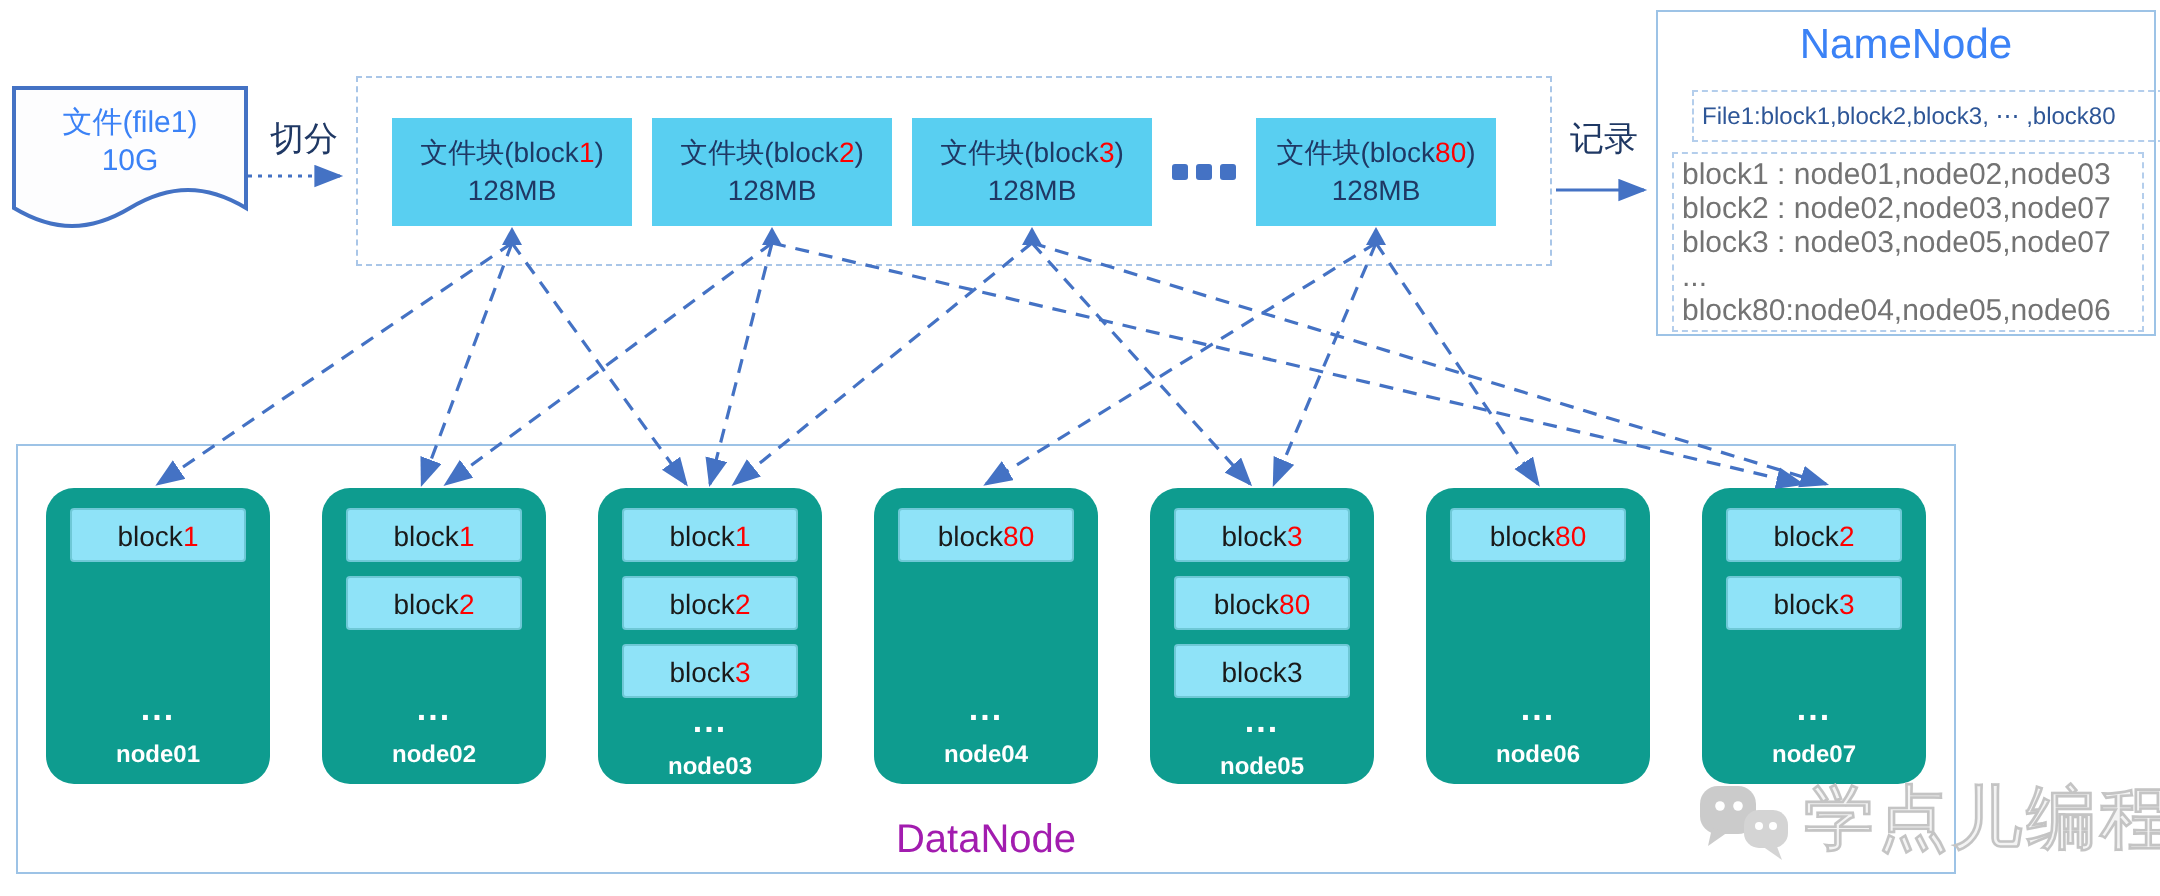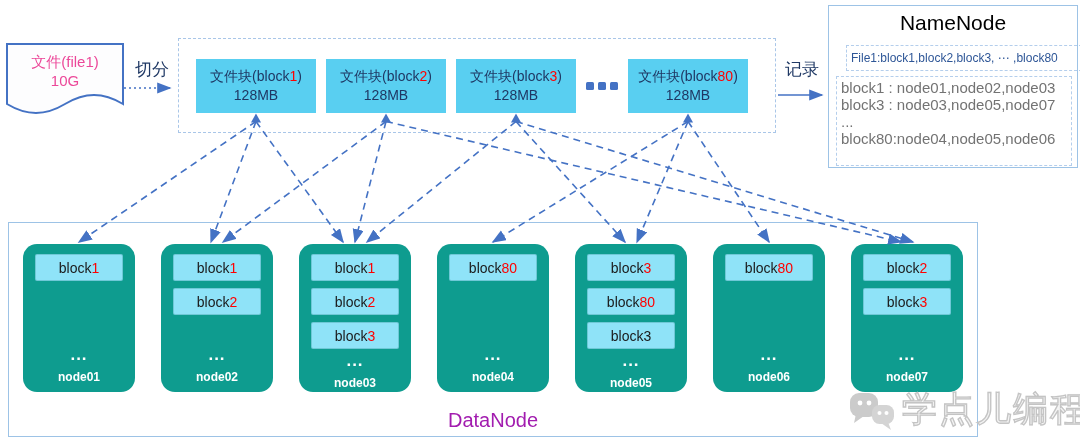--- a/index.html
+++ b/index.html
@@ -3,21 +3,21 @@
 <meta charset="utf-8">
 <style>
   * { margin:0; padding:0; box-sizing:border-box; }
   html,body { background:#fff; }
   body { font-family:"Liberation Sans", sans-serif; }
   .canvas { position:relative; width:1080px; height:448px; background:#ffffff; overflow:hidden; }
 
   
   .file-shape { position:absolute; left:5px; top:42px; width:120px; height:85px; }
   .file-text { position:absolute; left:5px; top:52px; width:120px; text-align:center;
-               color:#ec4899; font-size:15px; line-height:19px; }
+               color:#3b82f6; font-size:15px; line-height:19px; }
 
   
   .split-label { position:absolute; left:126px; top:58px; width:52px; text-align:center;
                  color:#1F3864; font-size:17px; }
   .record-label { position:absolute; left:776px; top:58px; width:52px; text-align:center;
                   color:#1F3864; font-size:17px; }
 
   
   .blocks-container { position:absolute; left:178px; top:38px; width:598px; height:95px;
                       border:1px dashed #A9C6E8; background:transparent;
@@ -26,21 +26,21 @@
             display:flex; flex-direction:column; align-items:center; justify-content:center;
             font-size:14px; line-height:19px; flex:0 0 auto; margin-right:10px; }
   .fblock .num { color:#FF0000; }
   .blocks-ellipsis { width:32px; flex:0 0 auto; display:flex; justify-content:space-between;
                      margin:0 10px 0 0; }
   .blocks-ellipsis .sq { width:8px; height:8px; background:#4472C4; border-radius:1.5px; display:block; }
 
   
   .namenode { position:absolute; left:828px; top:5px; width:250px; height:163px;
               border:1px solid #9DC3E6; background:#fff; }
-  .nn-title { text-align:center; color:#000000; font-size:21px; margin-top:5px; }
+  .nn-title { text-align:center; color:#3b82f6; font-size:21px; margin-top:5px; }
   .nn-filebox { position:absolute; left:7px; top:39px; width:236px; height:26px;
                 border:1px dashed #B4CEEC; color:#2E5697; font-size:12px;
                 display:flex; align-items:center; padding-left:4px; white-space:nowrap;margin-left:10px; }
   .nn-mapbox { position:absolute; left:7px; top:70px; width:236px; height:90px;
                border:1px dashed #B4CEEC; color:#737373; font-size:15px;
                padding:2px 0 0 4px; }
   .nn-mapbox .nn-line { line-height:17px; white-space:nowrap; }
 
   
   .datanode { position:absolute; left:8px; top:222px; width:970px; height:215px;
@@ -110,20 +110,21 @@
         <div>文件块(block<span class="num">80</span>)</div>
         <div>128MB</div>
       </div>
     </div>
 
   <div class="namenode">
     <div class="nn-title">NameNode</div>
     <div class="nn-filebox">File1:block1,block2,block3,  ⋯  ,block80</div>
     <div class="nn-mapbox">
         <div class="nn-line">block1 : node01,node02,node03</div>
+        <div class="nn-line">block2 : node02,node03,node07</div>
         <div class="nn-line">block3 : node03,node05,node07</div>
         <div class="nn-line">...</div>
         <div class="nn-line">block80:node04,node05,node06</div>
       </div>
   </div>
 
   <div class="datanode">
     <div class="nodes-row">
         <div class="dnode">
           <div class="nblock">block<span class="num-red">1</span></div>

